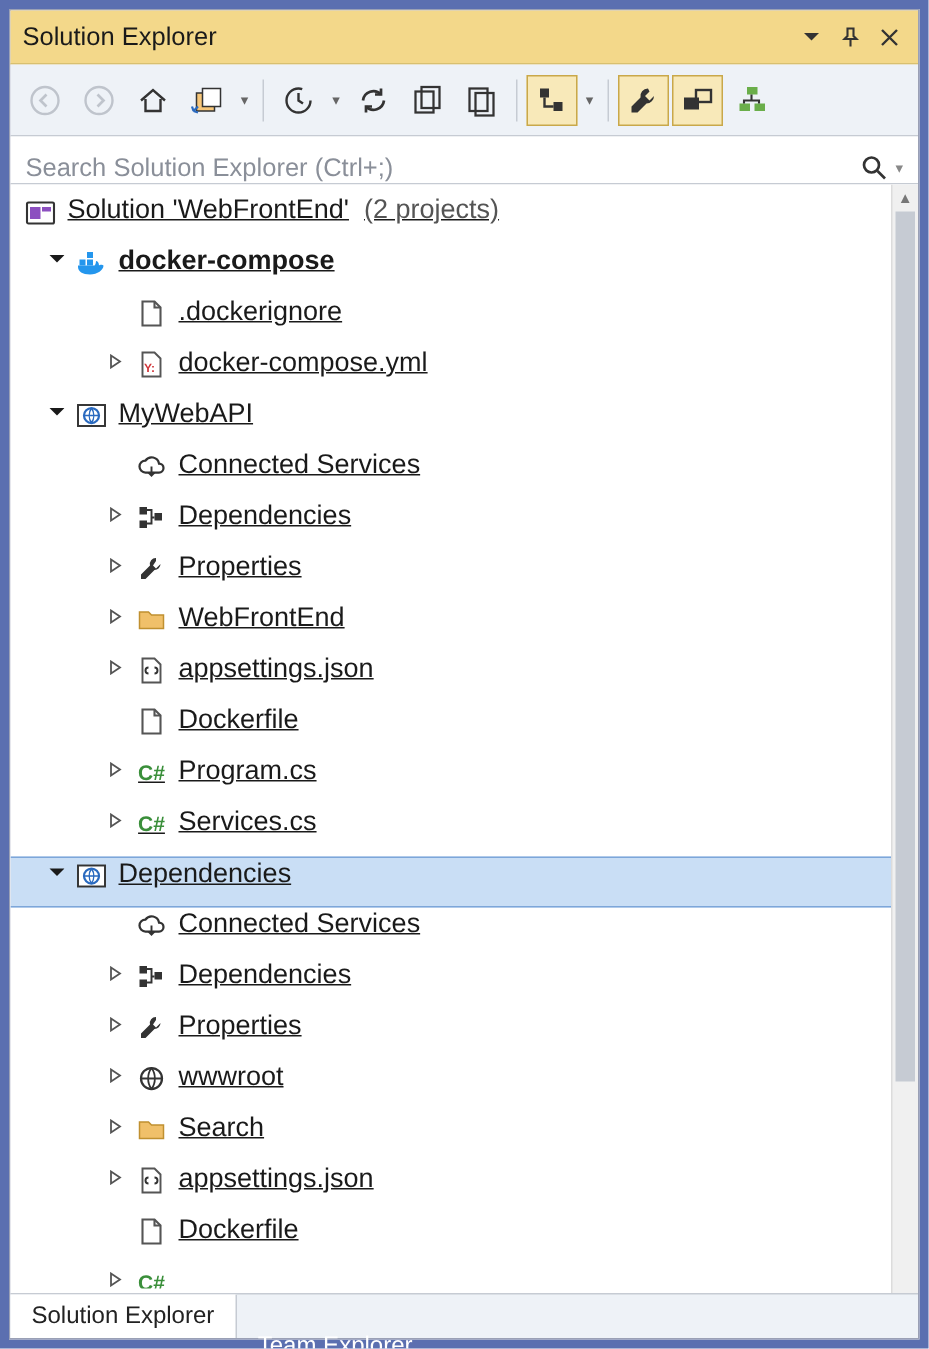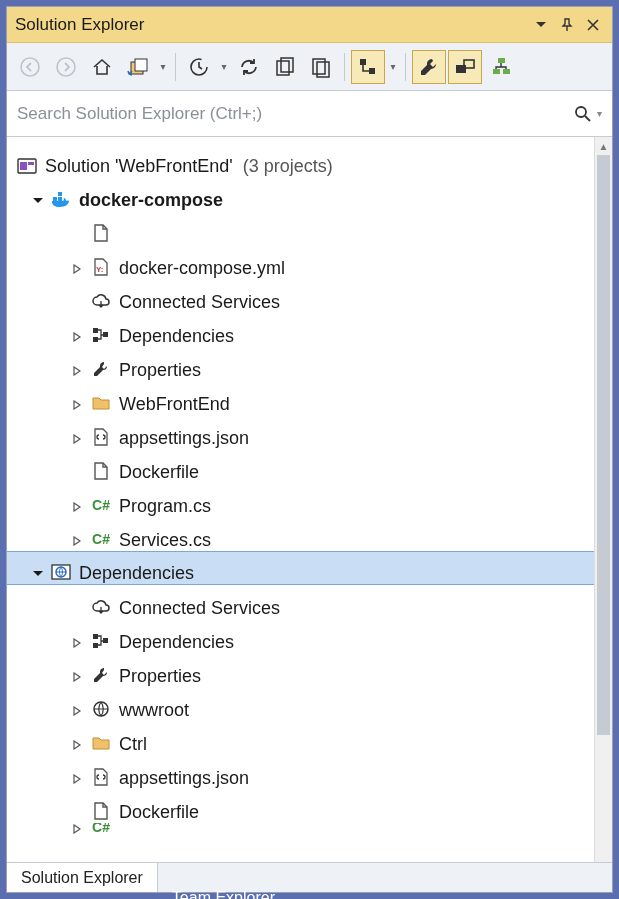--- a/index.html
+++ b/index.html
@@ -58,24 +58,24 @@
   .tb-btn.boxed { border: 1px solid #c9a84a; background: #f8e9b9; }
   .tb-sep {
     width: 1px; height: 28px; background: #c6cbd3; margin: 0 4px;
   }
   .tb-drop {
     width: 12px; display: flex; align-items: center; justify-content: center;
     color: #666; font-size: 10px;
   }
   
   .searchbar {
-    height: 46px;
+    height: 32px;
     border-bottom: 1px solid #c6cbd3;
     display: flex;
-    align-items: center;
+    align-items: flex-end;
     padding: 0 10px;
     background: #fff;
   }
   .searchbar input {
     flex: 1;
     border: none;
     font-size: 17px;
     color: #444;
     outline: none;
     background: transparent;
@@ -92,25 +92,26 @@
     background: #fff;
   }
   .tree {
     flex: 1;
     overflow: hidden;
     padding-top: 6px;
   }
   .row {
     height: 34px;
     display: flex;
-    align-items: flex-end;
+    align-items: flex-start;
     white-space: nowrap;
     font-size: 18px;
     color: #1a1a1a;
     padding-right: 8px;
+    text-decoration: underline;
   }
   .row.bold { font-weight: 600; }
   .row.sel { background: #c9def5; border: 1px solid #7da6d9; border-left: none; border-right: none; }
   .arrow {
     width: 20px; height: 20px;
     display: flex; align-items: center; justify-content: center;
     color: #555;
     flex-shrink: 0;
   }
   .arrow.blank { visibility: hidden; }
@@ -280,21 +281,21 @@
         <span class="indent" style="width:6px"></span>
         <span class="ricon">
           <svg width="22" height="22" viewBox="0 0 22 22">
               <rect x="2" y="5" width="18" height="14" rx="1" fill="#fff" stroke="#333" stroke-width="1.4"></rect>
               <rect x="4" y="8" width="7" height="8" fill="#8c4fc0"></rect>
               <rect x="12" y="8" width="6" height="3" fill="#8c4fc0"></rect>
             </svg>
         </span>
         <span>Solution 'WebFrontEnd'</span>
         <span style="width:10px"></span>
-        <span style="color:#555">(3 projects)</span>
+        <span style="color:#555">(2 projects)</span>
       </div>
 
       <div class="row bold">
         <span class="indent" style="width:20px"></span>
         <span class="arrow">
             <svg width="12" height="12" viewBox="0 0 12 12">
               <path d="M2 3l5 5 5-5z" fill="#1a1a1a"></path>
             </svg>
           </span>
         <span class="ricon">
@@ -310,38 +311,55 @@
 
       <div class="row">
         <span class="indent" style="width:60px"></span>
         <span class="arrow blank"></span>
         <span class="ricon">
           <svg width="20" height="20" viewBox="0 0 20 20">
               <path d="M4 2h8l4 4v12H4z" fill="#fff" stroke="#555" stroke-width="1.4"></path>
               <path d="M12 2v4h4" fill="none" stroke="#555" stroke-width="1.4"></path>
             </svg>
         </span>
+        <span>.dockerignore</span>
       </div>
 
       <div class="row">
         <span class="indent" style="width:60px"></span>
         <span class="arrow">
             <svg width="10" height="10" viewBox="0 0 10 10">
               <path d="M2 1l6 4-6 4z" fill="none" stroke="#555" stroke-width="1.2"></path>
             </svg>
           </span>
         <span class="ricon">
           <svg width="20" height="20" viewBox="0 0 20 20">
               <path d="M4 2h8l4 4v12H4z" fill="#fff" stroke="#555" stroke-width="1.3"></path>
               <text x="5" y="15" font-size="8" fill="#d13438" font-weight="bold">Y:</text>
             </svg>
         </span>
         <span>docker-compose.yml</span>
       </div>
 
+      <div class="row">
+        <span class="indent" style="width:20px"></span>
+        <span class="arrow">
+            <svg width="12" height="12" viewBox="0 0 12 12">
+              <path d="M2 3l5 5 5-5z" fill="#1a1a1a"></path>
+            </svg>
+          </span>
+        <span class="ricon">
+          <svg width="22" height="22" viewBox="0 0 22 22">
+              <rect x="2" y="4" width="18" height="14" fill="#fff" stroke="#333" stroke-width="1.3"></rect>
+              <circle cx="11" cy="11" r="5" fill="none" stroke="#2a6abf" stroke-width="1.5"></circle>
+              <path d="M6 11h10M11 6c2 3 2 7 0 10M11 6c-2 3-2 7 0 10" stroke="#2a6abf" stroke-width="1" fill="none"></path>
+            </svg>
+        </span>
+        <span>MyWebAPI</span>
+      </div>
 
       <div class="row">
         <span class="indent" style="width:60px"></span>
         <span class="arrow blank"></span>
         <span class="ricon">
           <svg width="20" height="20" viewBox="0 0 20 20">
               <path d="M6 14a4 4 0 010-8 5 5 0 019 2 3 3 0 010 6H6z" fill="none" stroke="#333" stroke-width="1.5"></path>
               <path d="M10 10v6M8 14l2 2 2-2" stroke="#333" stroke-width="1.3" fill="none"></path>
             </svg>
         </span>
@@ -533,21 +551,21 @@
         <span class="arrow">
             <svg width="10" height="10" viewBox="0 0 10 10">
               <path d="M2 1l6 4-6 4z" fill="none" stroke="#555" stroke-width="1.2"></path>
             </svg>
           </span>
         <span class="ricon">
           <svg width="20" height="20" viewBox="0 0 20 20">
               <path d="M2 5h6l2 2h8v9H2z" fill="#f0c06a" stroke="#c09030" stroke-width="1"></path>
             </svg>
         </span>
-        <span>Ctrl</span>
+        <span>Search</span>
       </div>
 
       <div class="row">
         <span class="indent" style="width:60px"></span>
         <span class="arrow">
             <svg width="10" height="10" viewBox="0 0 10 10">
               <path d="M2 1l6 4-6 4z" fill="none" stroke="#555" stroke-width="1.2"></path>
             </svg>
           </span>
         <span class="ricon">

